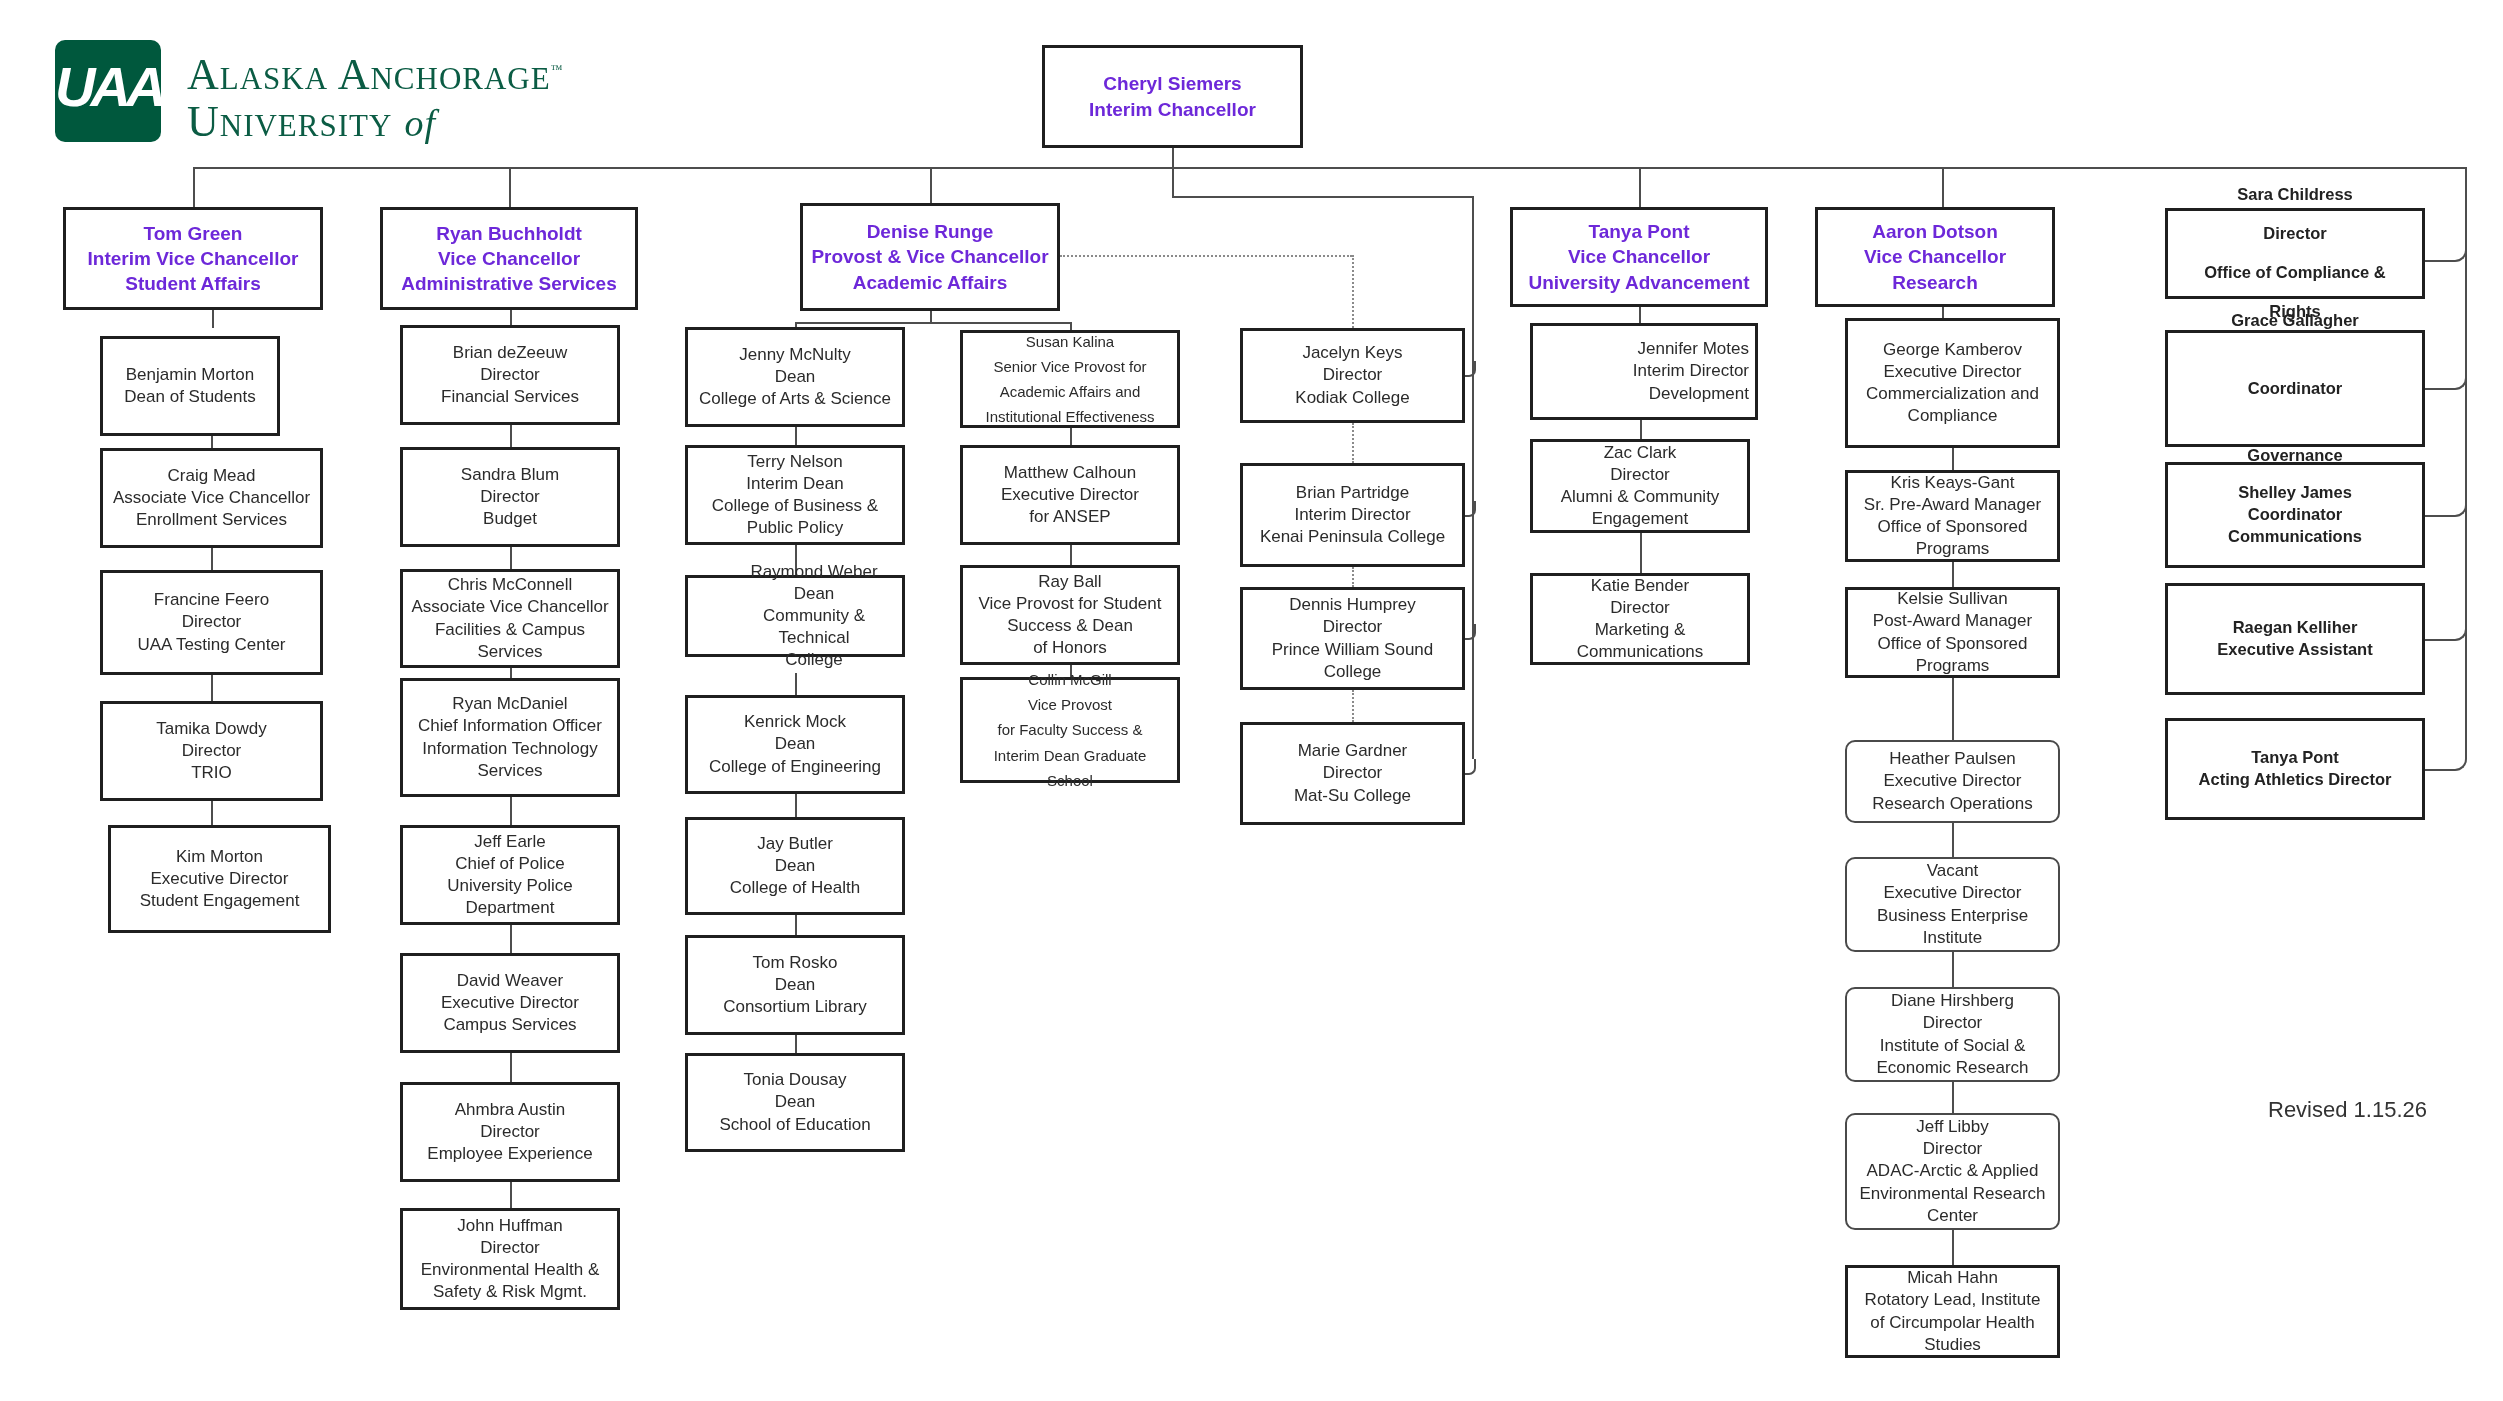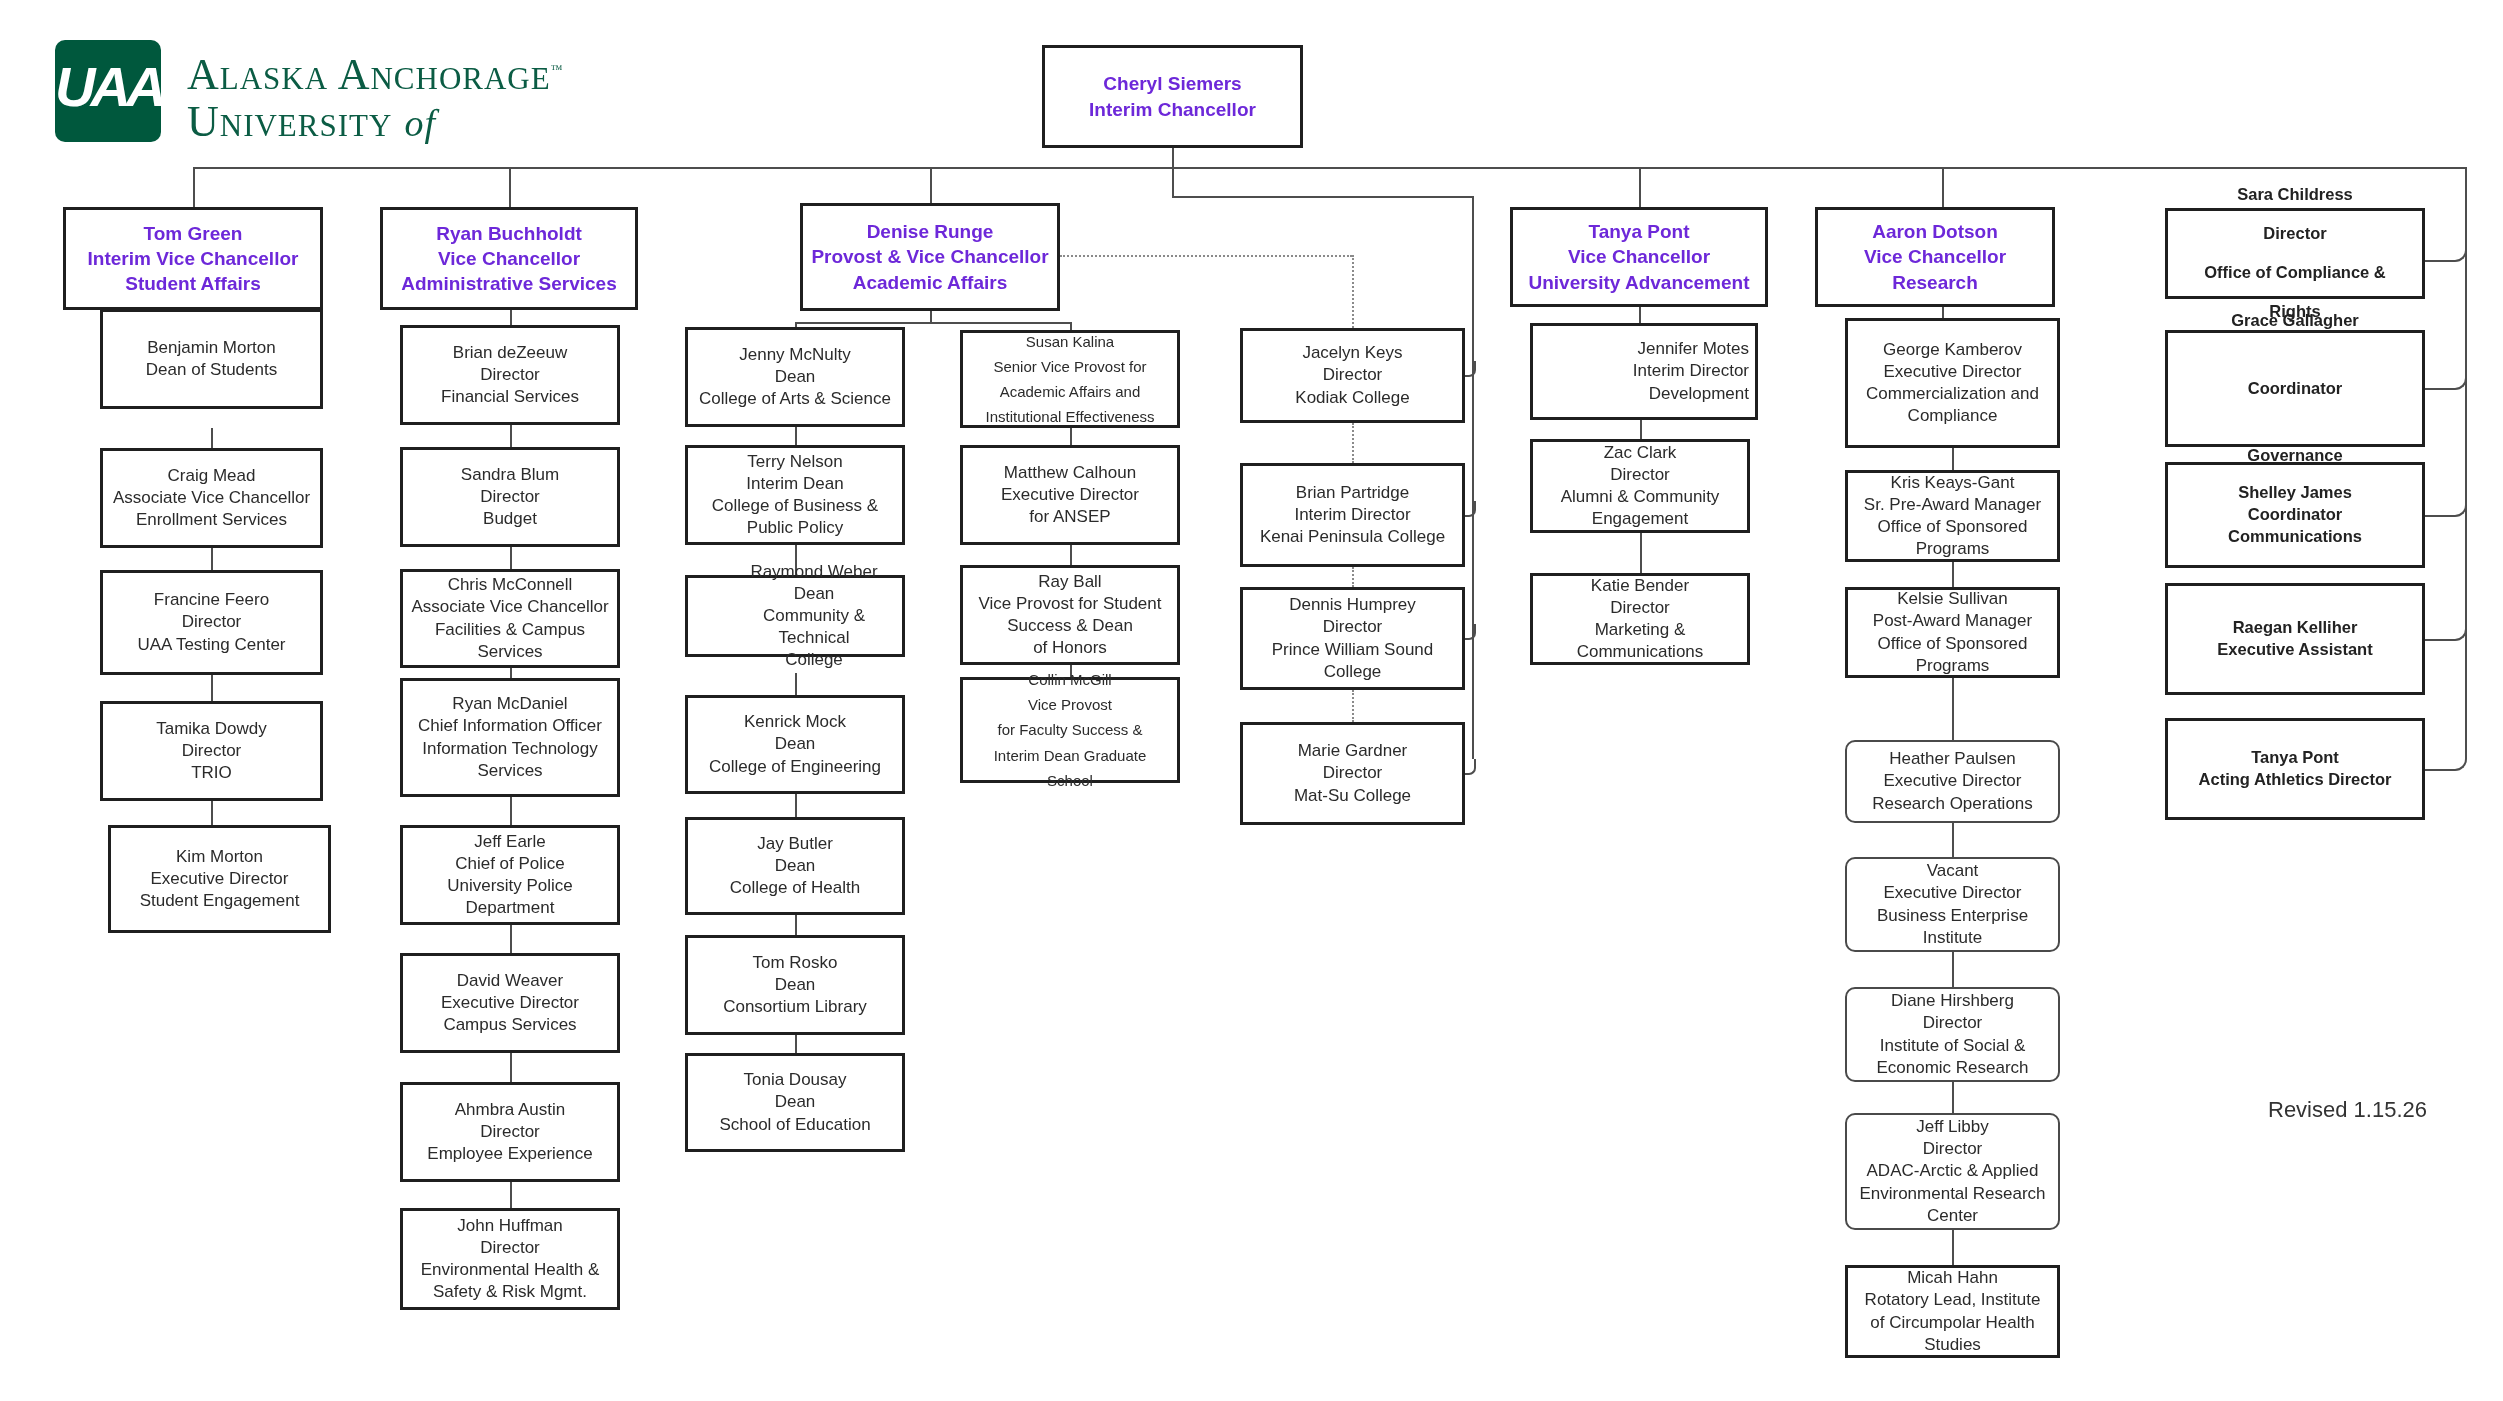--- a/index.html
+++ b/index.html
@@ -123,21 +123,21 @@
   <div id="boxes-layer">
       <div class="box hdr" style="left: 1042px; top: 45px; width: 261px; height: 103px;">
         <div class="bline">Cheryl Siemers</div>
         <div class="bline">Interim Chancellor</div>
       </div>
       <div class="box hdr" style="left: 63px; top: 207px; width: 260px; height: 103px;">
         <div class="bline">Tom Green</div>
         <div class="bline">Interim Vice Chancellor</div>
         <div class="bline">Student Affairs</div>
       </div>
-      <div class="box child" style="left: 100px; top: 309px; width: 223px; height: 100px; align-items: flex-end;">
+      <div class="box child" style="left: 100px; top: 336px; width: 180px; height: 100px; align-items: flex-end;">
         <div class="bline">Benjamin Morton</div>
         <div class="bline">Dean of Students</div>
       </div>
       <div class="box child" style="left: 100px; top: 448px; width: 223px; height: 100px;">
         <div class="bline">Craig Mead</div>
         <div class="bline">Associate Vice Chancellor</div>
         <div class="bline">Enrollment Services</div>
       </div>
       <div class="box child" style="left: 100px; top: 570px; width: 223px; height: 105px;">
         <div class="bline">Francine Feero</div>

